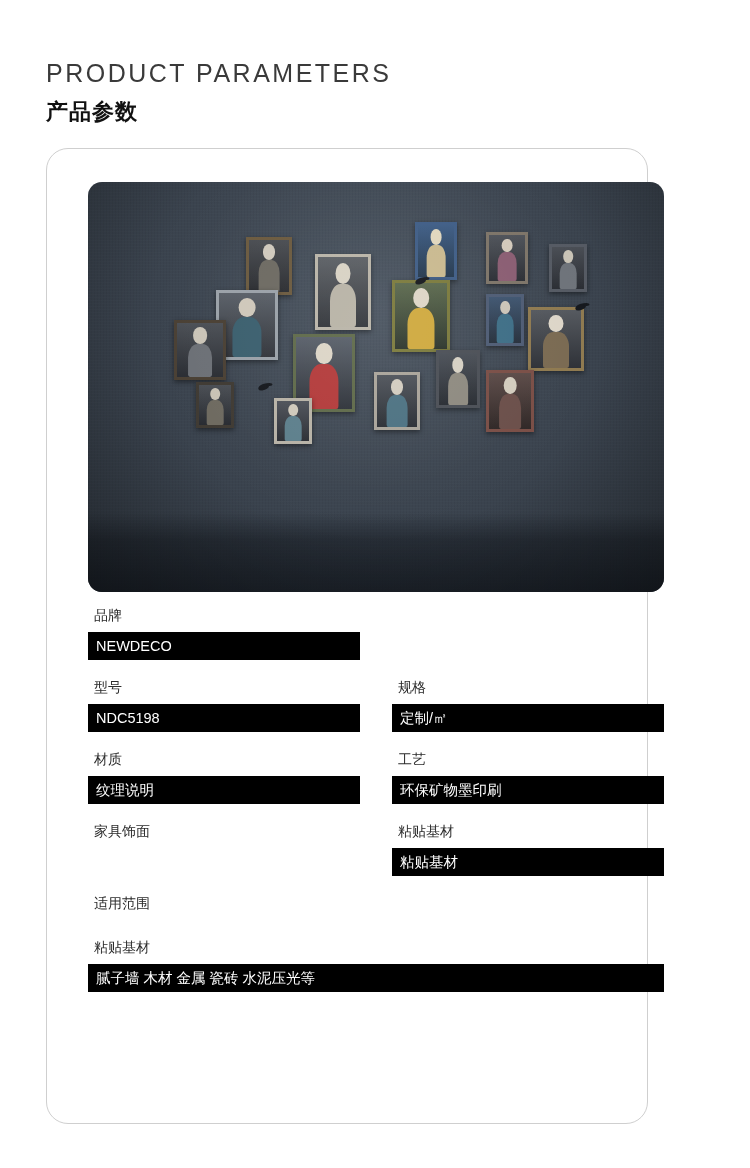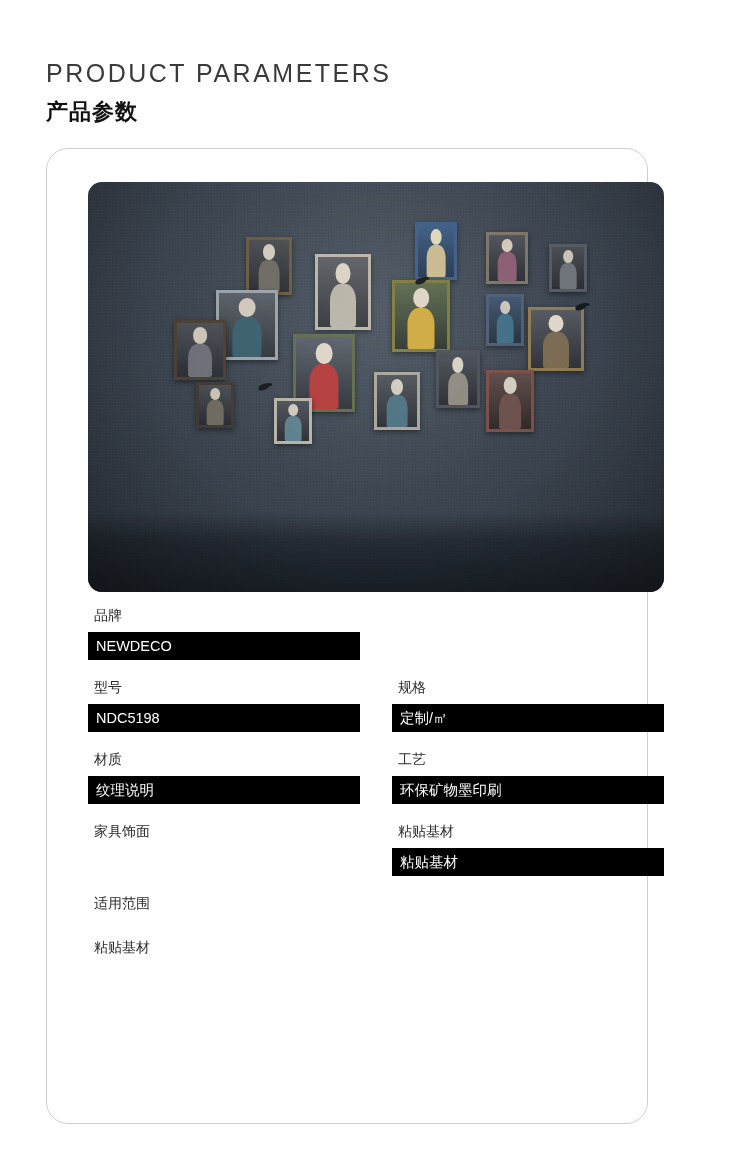--- a/index.html
+++ b/index.html
@@ -344,17 +344,18 @@
 
     <div class="spec-row" style="margin-top:14px;">
       <div class="spec-cell full">
         <div class="spec-label">适用范围</div>
       </div>
     </div>
 
     <div class="spec-row" style="margin-top:14px;">
       <div class="spec-cell full">
         <div class="spec-label">粘贴基材</div>
+        <div class="spec-value">腻子墙 木材 金属 瓷砖 水泥压光等</div>
       </div>
     </div>
 
   </div>
 </div>
 
 </body></html>

